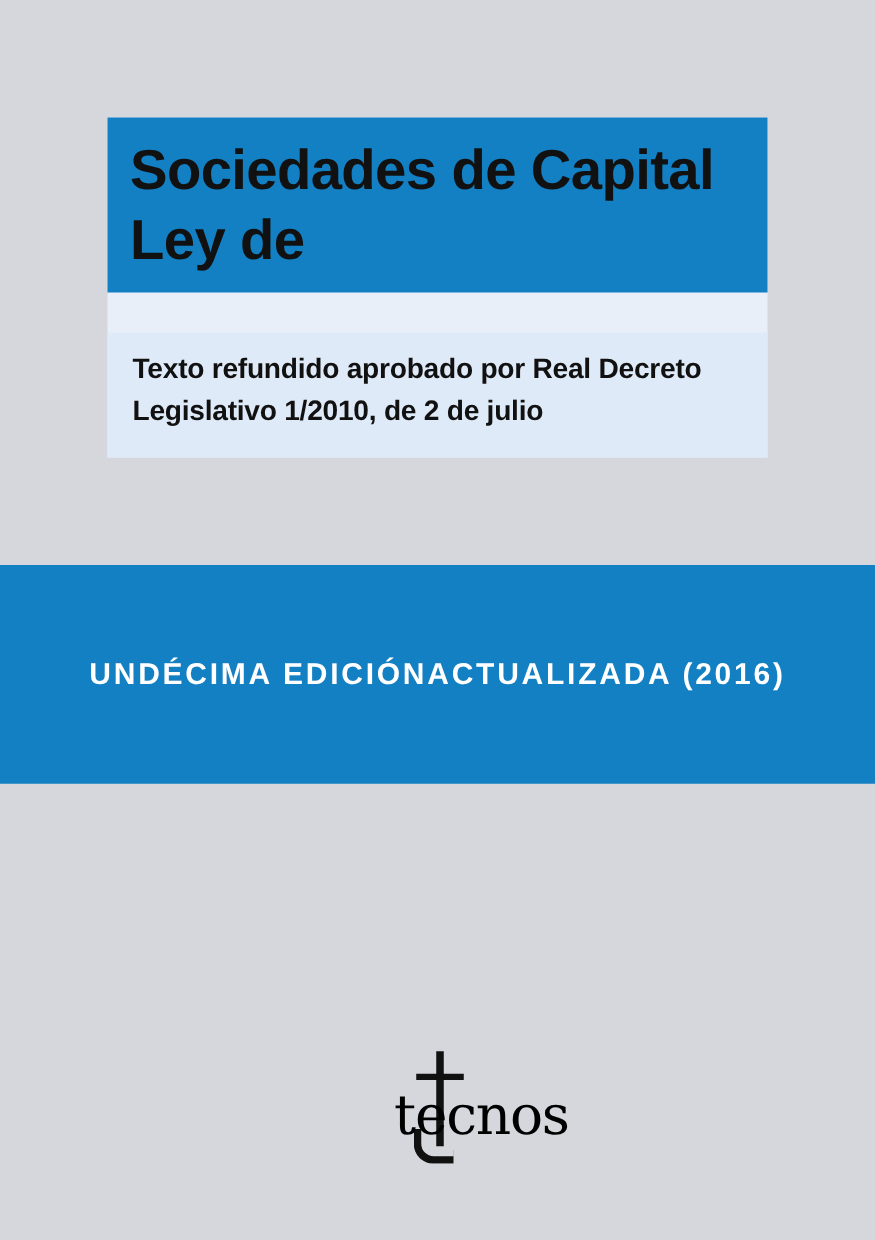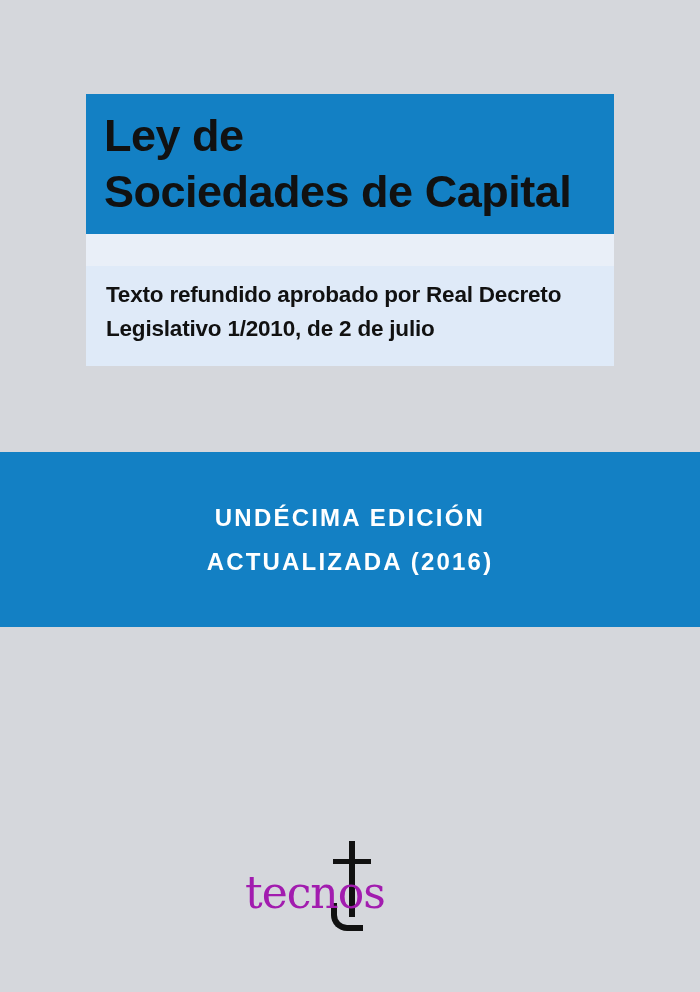--- a/index.html
+++ b/index.html
@@ -59,21 +59,21 @@
 
   
   .edition-band {
     position: absolute;
     left: 0;
     top: 452px;
     width: 700px;
     height: 175px;
     background: #1380c4;
     display: flex;
-    flex-direction: column;
+    flex-direction: row;
     align-items: center;
     justify-content: center;
   }
   .edition-line {
     color: #ffffff;
     font-family: "Liberation Sans", sans-serif;
     font-weight: bold;
     font-size: 24px;
     letter-spacing: 2.2px;
     line-height: 44px;
@@ -94,24 +94,24 @@
   .logo-inner {
     position: relative;
     width: 210px;
     height: 100px;
   }
   .logo-word {
     position: absolute;
     left: 0;
     top: 26px;
     width: 210px;
-    text-align: left;
+    text-align: right;
     font-family: "DejaVu Serif", serif;
     font-size: 44px;
-    color: #a21caf;
+    color: #000000;
     letter-spacing: -1px;
   }
   .logo-cross-v {
     position: absolute;
     left: 104px;
     top: 0px;
     width: 6px;
     height: 76px;
     background: #111111;
   }
@@ -134,22 +134,22 @@
     border-bottom-left-radius: 16px;
   }
 </style>
 </head>
 <body>
 
 <div class="cover">
 
   <div class="title-block">
     <div class="title-band">
+      <div class="title-line">Sociedades de Capital</div>
       <div class="title-line">Ley de</div>
-      <div class="title-line">Sociedades de Capital</div>
     </div>
     <div class="subtitle-band">
       <div class="subtitle-line">Texto refundido aprobado por Real Decreto</div>
       <div class="subtitle-line">Legislativo 1/2010, de 2 de julio</div>
     </div>
   </div>
 
   <div class="edition-band">
     <div class="edition-line">UNDÉCIMA EDICIÓN</div>
     <div class="edition-line">ACTUALIZADA (2016)</div>

